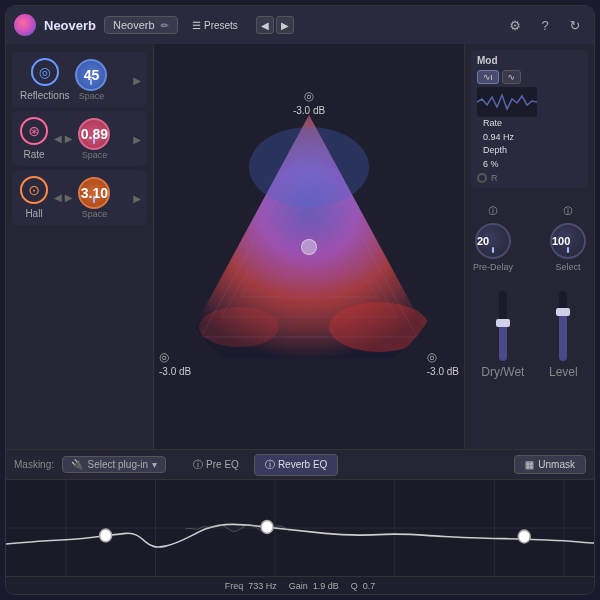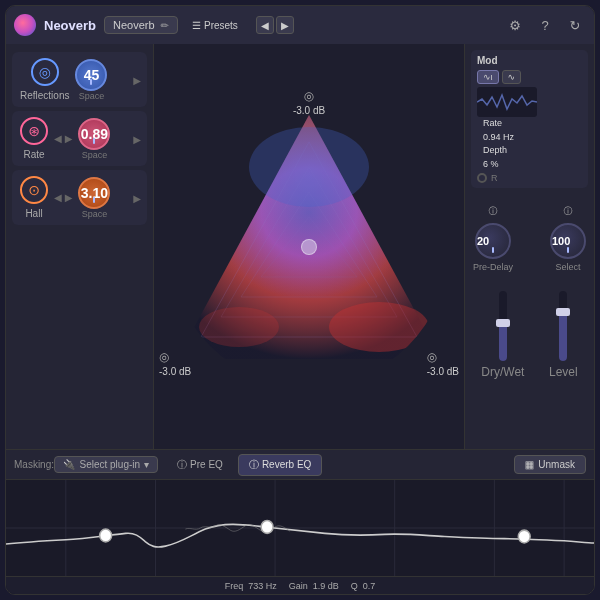--- a/index.html
+++ b/index.html
@@ -396,20 +396,21 @@
       display: flex;
       flex-direction: column;
       flex-shrink: 0;
     }
     .eq-toolbar {
       height: 30px;
       background: #252535;
       display: flex;
       align-items: center;
       padding: 0 8px;
+      gap: 8px;
       border-bottom: 1px solid #333;
     }
     .masking-label {
       color: #888;
       font-size: 10px;
     }
     .select-plugin {
       display: flex;
       align-items: center;
       gap: 4px;

